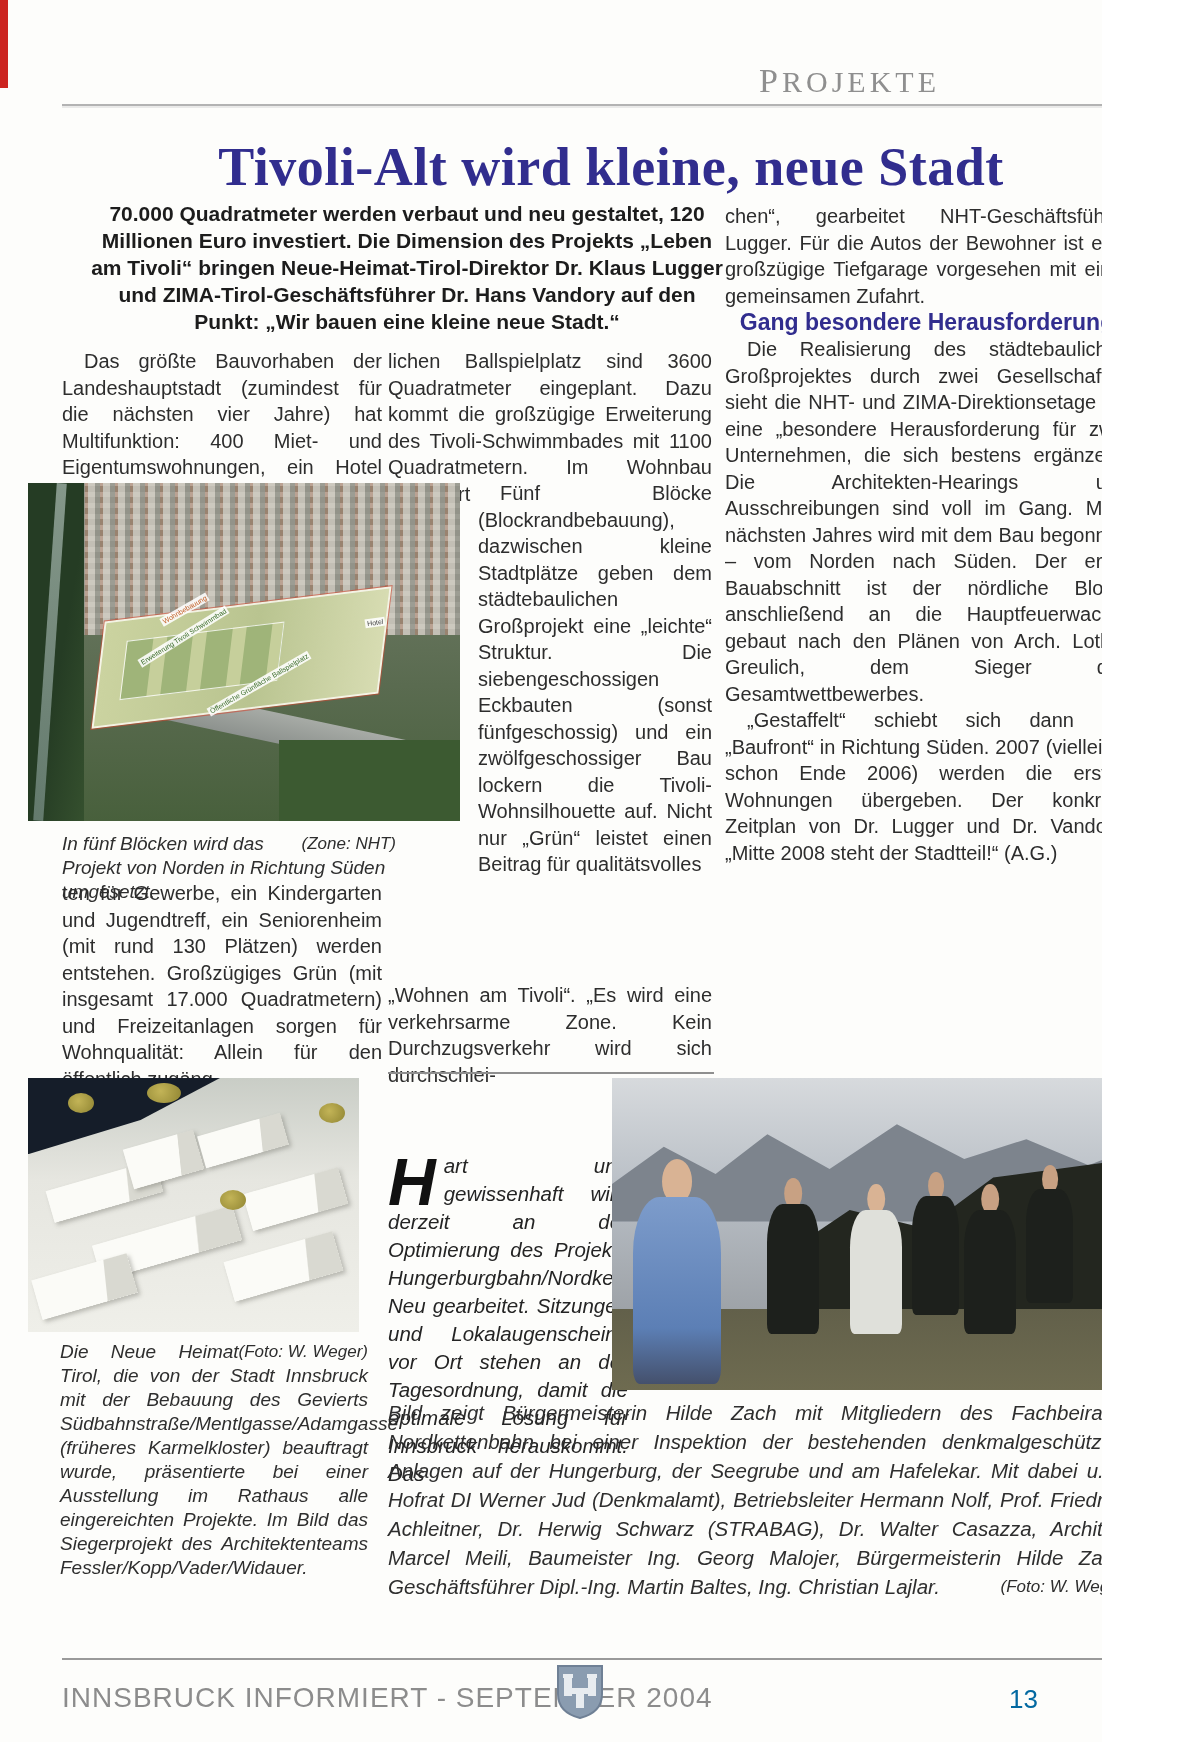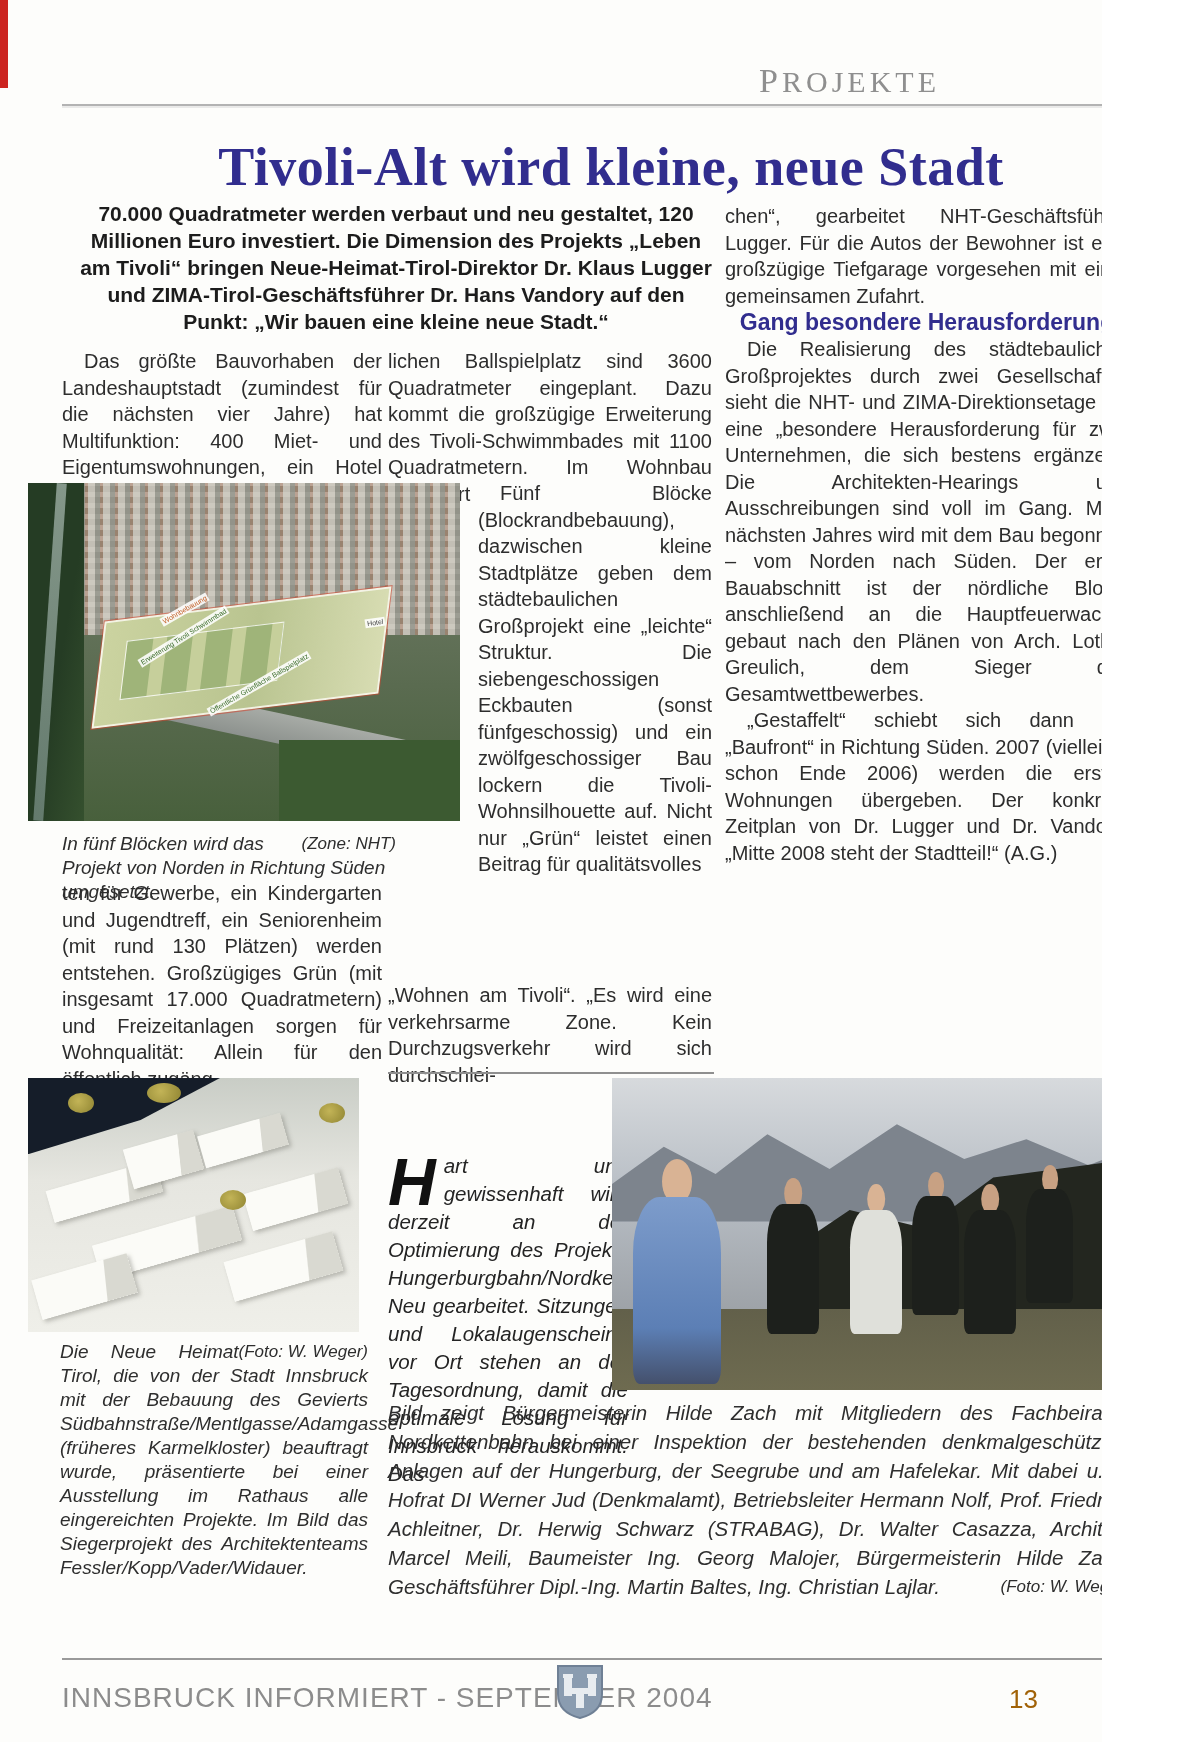--- a/index.html
+++ b/index.html
@@ -12,21 +12,21 @@
   .section-label{right:162px;top:62px;font-family:"Liberation Serif",serif;
       font-variant:small-caps;font-size:30px;letter-spacing:4px;color:#8f8f8f;}
   .section-label::first-letter{font-size:34px;}
   .rule{background:#b3b3b3;height:2px;}
   .top-rule{left:62px;top:104px;width:1066px;box-shadow:0 2px 0 rgba(180,180,180,.25);}
 
   .title{left:62px;top:120px;width:1066px;text-align:center;
       font-family:"Liberation Serif","DejaVu Serif",serif;font-weight:700;
       font-size:54px;letter-spacing:.5px;color:#312d8e;}
 
-  .lead{left:77px;top:200px;width:638px;text-align:center;font-weight:700;
+  .lead{left:88px;top:200px;width:638px;text-align:center;font-weight:700;
       font-size:21px;line-height:27px;color:#1c1c1c;}
 
   .body-col{font-size:20px;line-height:26.5px;text-align:justify;color:#2d2d2d;}
   .body-col p{margin:0;}
   .body-col p.indent{text-indent:22px;}
   .col1a{left:62px;top:348px;width:320px;}
   .col1b{left:62px;top:880px;width:320px;}
   .col2a{left:388px;top:348px;width:324px;}
   .col2b{left:478px;top:480px;width:234px;}
   .col2c{left:388px;top:982px;width:324px;}
@@ -110,21 +110,21 @@
   .f-d1{left:30%;top:32%;width:10%;height:50%;} 
   .f-d2{left:58%;top:30%;width:9%;height:46%;}
   .f-d3{left:68%;top:34%;width:10%;height:48%;}
   .f-d4{left:80%;top:28%;width:9%;height:44%;}
   .f-dark .torso{background:#1d201c;}
   .f-dark .head{background:#c8a183;}
 
   
   .footer-rule{left:62px;top:1658px;width:1066px;background:#9a9a9a;}
   .footer-left{left:62px;top:1682px;font-size:28px;letter-spacing:1px;color:#8c8c8c;}
-  .page-number{right:64px;top:1684px;font-size:26px;color:#a16207;}
+  .page-number{right:64px;top:1684px;font-size:26px;color:#0369a1;}
   .crest{left:556px;top:1664px;width:48px;height:56px;}
 </style>
 </head>
 <body>
 
 <div class="page">
 
   <div class="abs edge-marker"></div>
   <div class="abs section-label">PROJEKTE</div>
   <div class="abs rule top-rule"></div>

